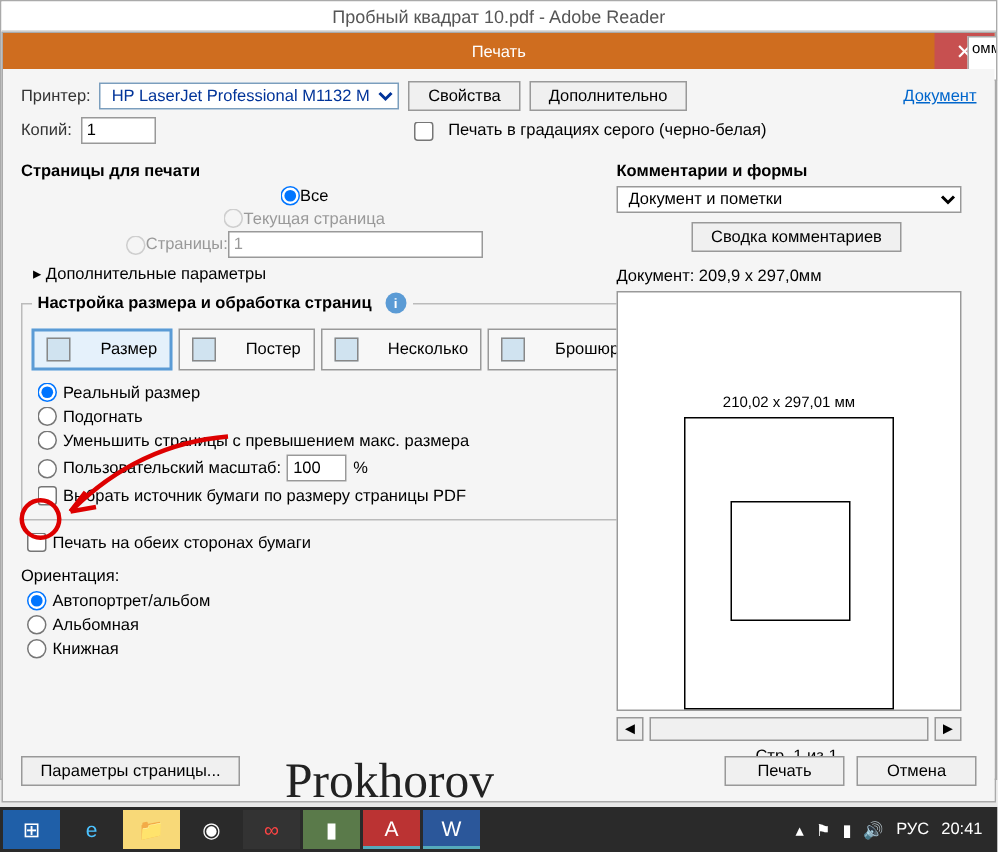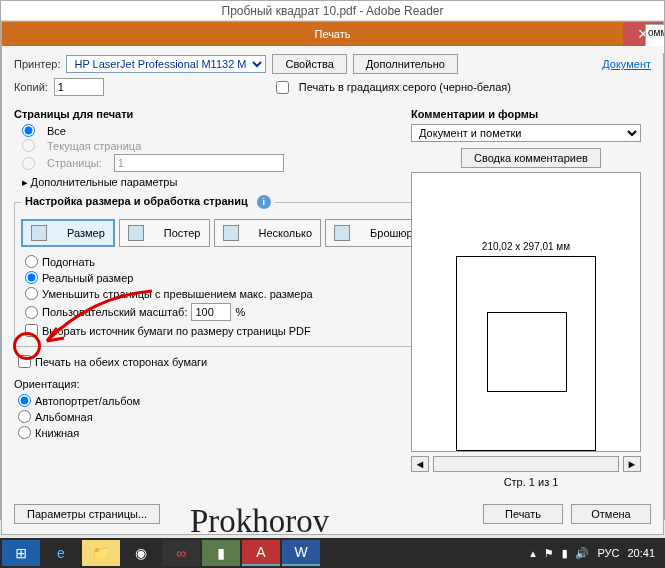--- a/index.html
+++ b/index.html
@@ -14,21 +14,21 @@
 .label { color: #333; }
 select, input[type=text] { border: 1px solid #999; background: #fff; padding: 1px 3px; height: 18px; font-size: 11px; }
 .printer-sel { width: 200px; background: #fff; color: #003399; border: 1px solid #7b9ebd; }
 .btn { background: #f0f0f0; border: 1px solid #999; padding: 2px 12px; height: 20px; cursor: pointer; }
 .link { color: #0066cc; text-decoration: underline; cursor: pointer; }
 .spinner { width: 50px; }
 .chk { margin-right: 4px; }
 .left-col { float: left; width: 370px; }
 .right-col { float: right; width: 240px; }
 .group-title { font-weight: bold; margin: 8px 0 4px 0; }
-.radio-row { display: flex; align-items: center; margin: 2px 0 2px 8px; gap: 12px; }
+.radio-row { display: flex; align-items: center; margin: 2px 0 2px 8px; gap: 0; justify-content: center; }
 .radio-row.disabled { color: #999; }
 .expand { margin: 4px 0 4px 8px; }
 fieldset { border: 1px solid #bbb; padding: 6px; margin-top: 6px; }
 legend { font-weight: bold; padding: 0 4px; }
 .help-icon { display: inline-block; width: 14px; height: 14px; border-radius: 50%; background: #5b9bd5; color: #fff; text-align: center; line-height: 14px; font-size: 9px; margin-left: 6px; }
 .sizebtns { display: flex; gap: 4px; margin: 4px 0 8px 0; }
 .sizebtn { border: 1px solid #999; background: #f7f7f7; padding: 4px 8px; display: flex; align-items: center; gap: 20px; cursor: pointer; }
 .sizebtn.active { border: 2px solid #5b9bd5; background: #e5f1fb; }
 .sizebtn .ico { width: 16px; height: 16px; background: #d0e3f0; border: 1px solid #888; display: inline-block; }
 .radio-opt { display: flex; align-items: center; margin: 3px 0 3px 4px; gap: 4px; }
@@ -117,26 +117,26 @@
             <div class="sizebtn">
                 <span class="ico"></span>
                 <span>Несколько</span>
               </div>
             <div class="sizebtn">
                 <span class="ico"></span>
                 <span>Брошюра</span>
               </div>
           </div>
           <div class="radio-opt">
+              <input type="radio" name="sz" checked="" style="">
+              <span>Реальный размер</span>
+            </div>
+          <div class="radio-opt">
               <input type="radio" name="sz" style="">
               <span>Подогнать</span>
-            </div>
-          <div class="radio-opt">
-              <input type="radio" name="sz" checked="" style="">
-              <span>Реальный размер</span>
             </div>
           <div class="radio-opt">
               <input type="radio" name="sz" style="">
               <span>Уменьшить страницы с превышением макс. размера</span>
             </div>
           <div class="radio-opt">
             <input type="radio" name="sz" style="">
             <span>Пользовательский масштаб:</span>
             <input type="text" class="scale-input" value="100" style="">
             <span>%</span>
@@ -164,20 +164,21 @@
         <div class="radio-opt">
             <input type="radio" name="or" style="">
             <span>Книжная</span>
           </div>
       </div>
 
       <div class="right-col">
         <div class="group-title">Комментарии и формы</div>
         <select style="width:230px"><option>Документ и пометки</option></select>
         <div style="text-align:center;margin-top:6px"><button class="btn">Сводка комментариев</button></div>
+        <div style="margin-top:10px">Документ: 209,9 x 297,0мм</div>
         <div class="preview-area">
           <div style="font-size:10px">210,02 x 297,01 мм</div>
           <div class="preview-page">
             <div class="preview-inner"></div>
           </div>
         </div>
         <div class="scroll-row">
           <div class="scroll-btn">◄</div>
           <div class="scroll-track"></div>
           <div class="scroll-btn">►</div>

